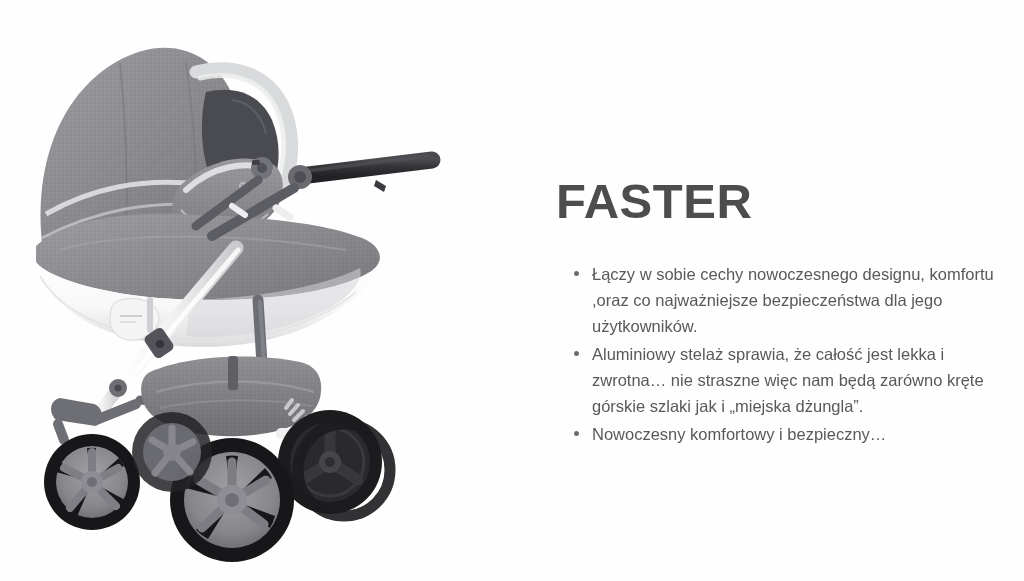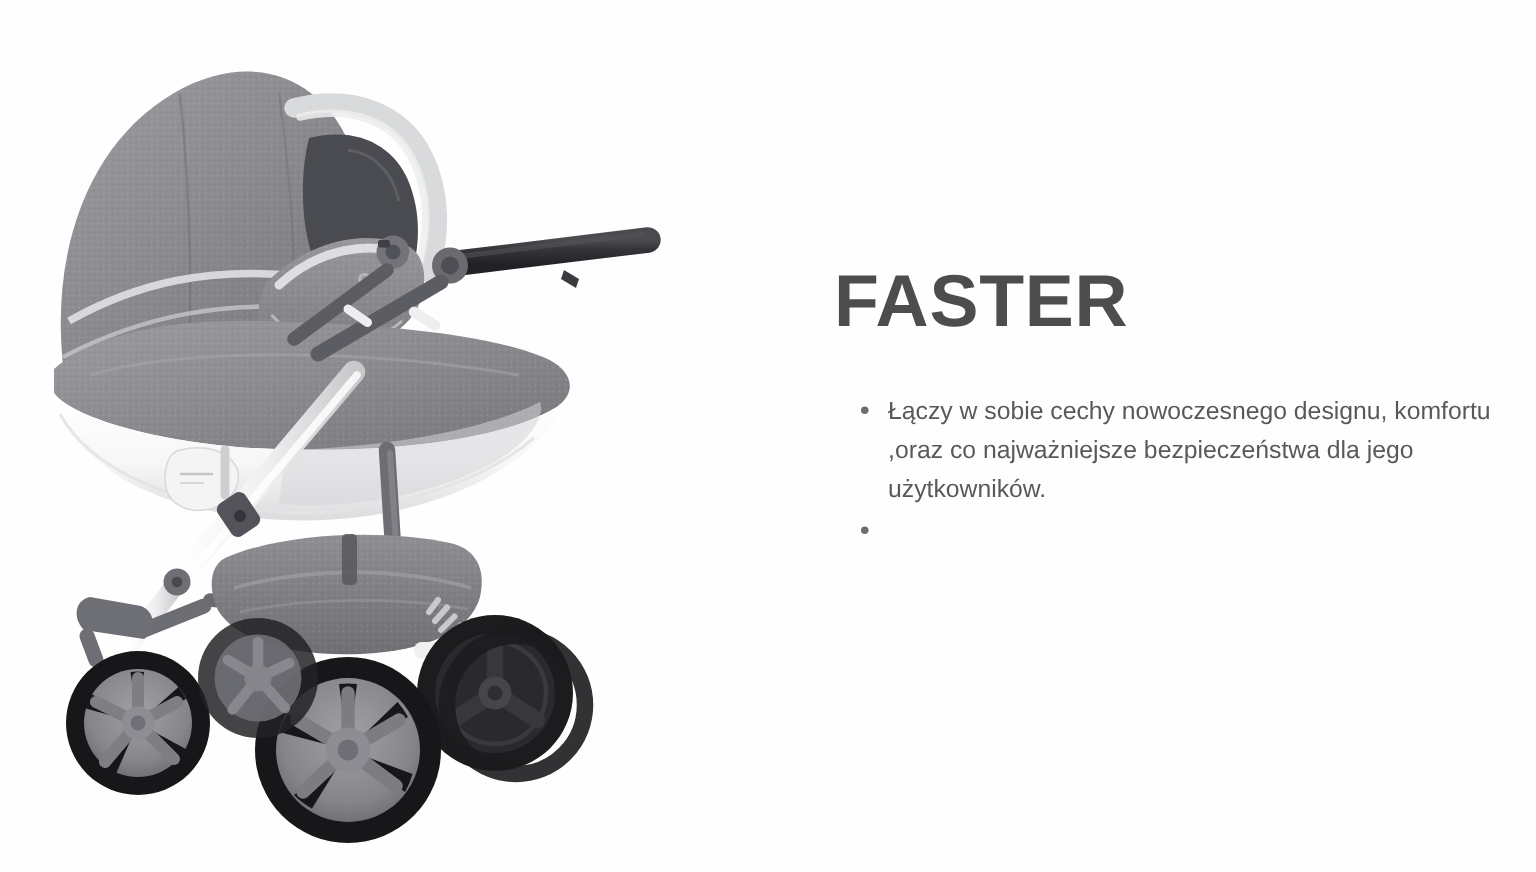--- a/index.html
+++ b/index.html
@@ -312,17 +312,22 @@
   <div class="copy">
     <h1 class="product-title">FASTER</h1>
 
     <ul class="feature-list">
       <li class="feature-item">
         <span class="bullet-dot"></span>
         <span>Łączy w sobie cechy nowoczesnego designu, komfortu ,oraz co najważniejsze bezpieczeństwa dla jego użytkowników.</span>
       </li>
       <li class="feature-item">
         <span class="bullet-dot"></span>
+        <span>Aluminiowy stelaż sprawia, że całość jest lekka i zwrotna… nie straszne więc nam będą zarówno kręte górskie szlaki jak i „miejska dżungla”.</span>
+      </li>
+      <li class="feature-item">
+        <span class="bullet-dot"></span>
+        <span>Nowoczesny komfortowy i bezpieczny…</span>
       </li>
     </ul>
   </div>
 
 </div>
 
 </body></html>

